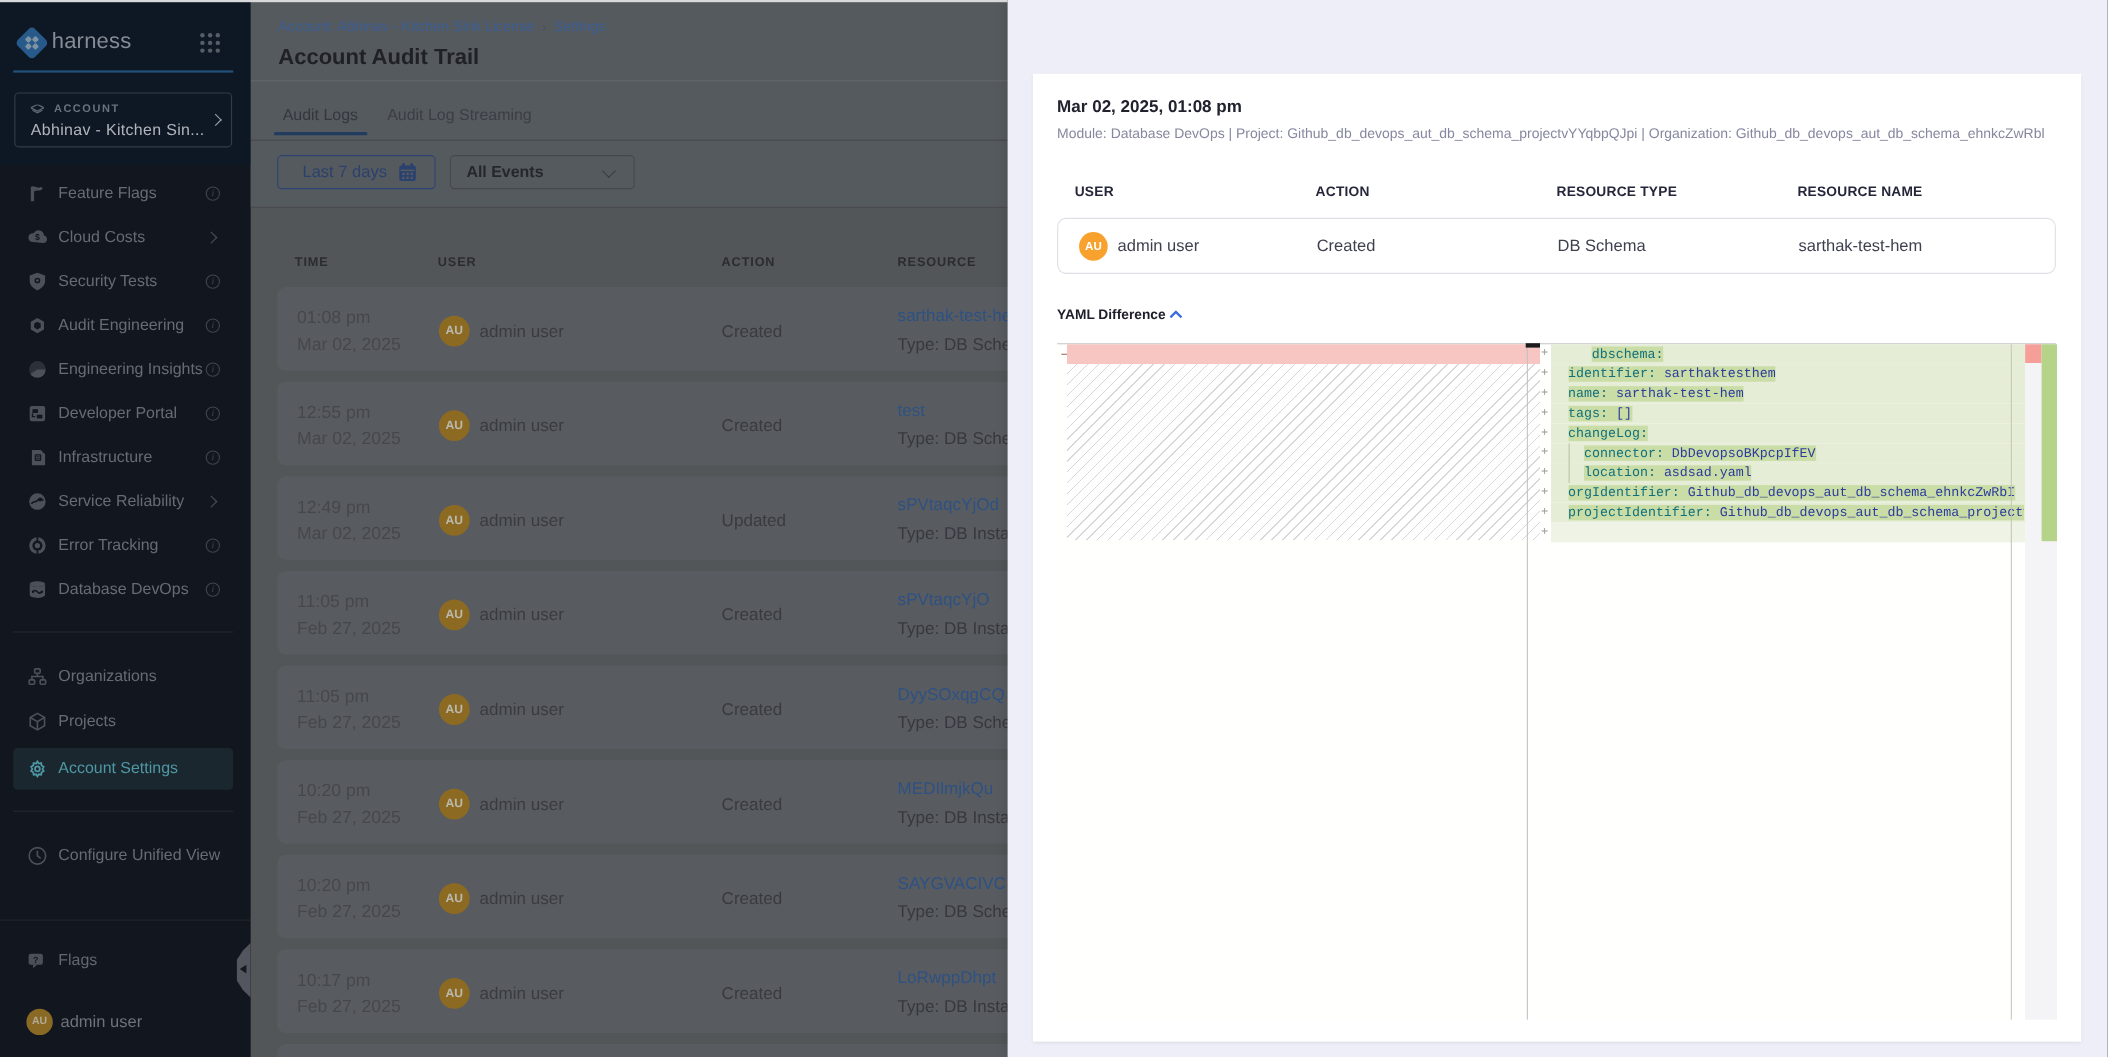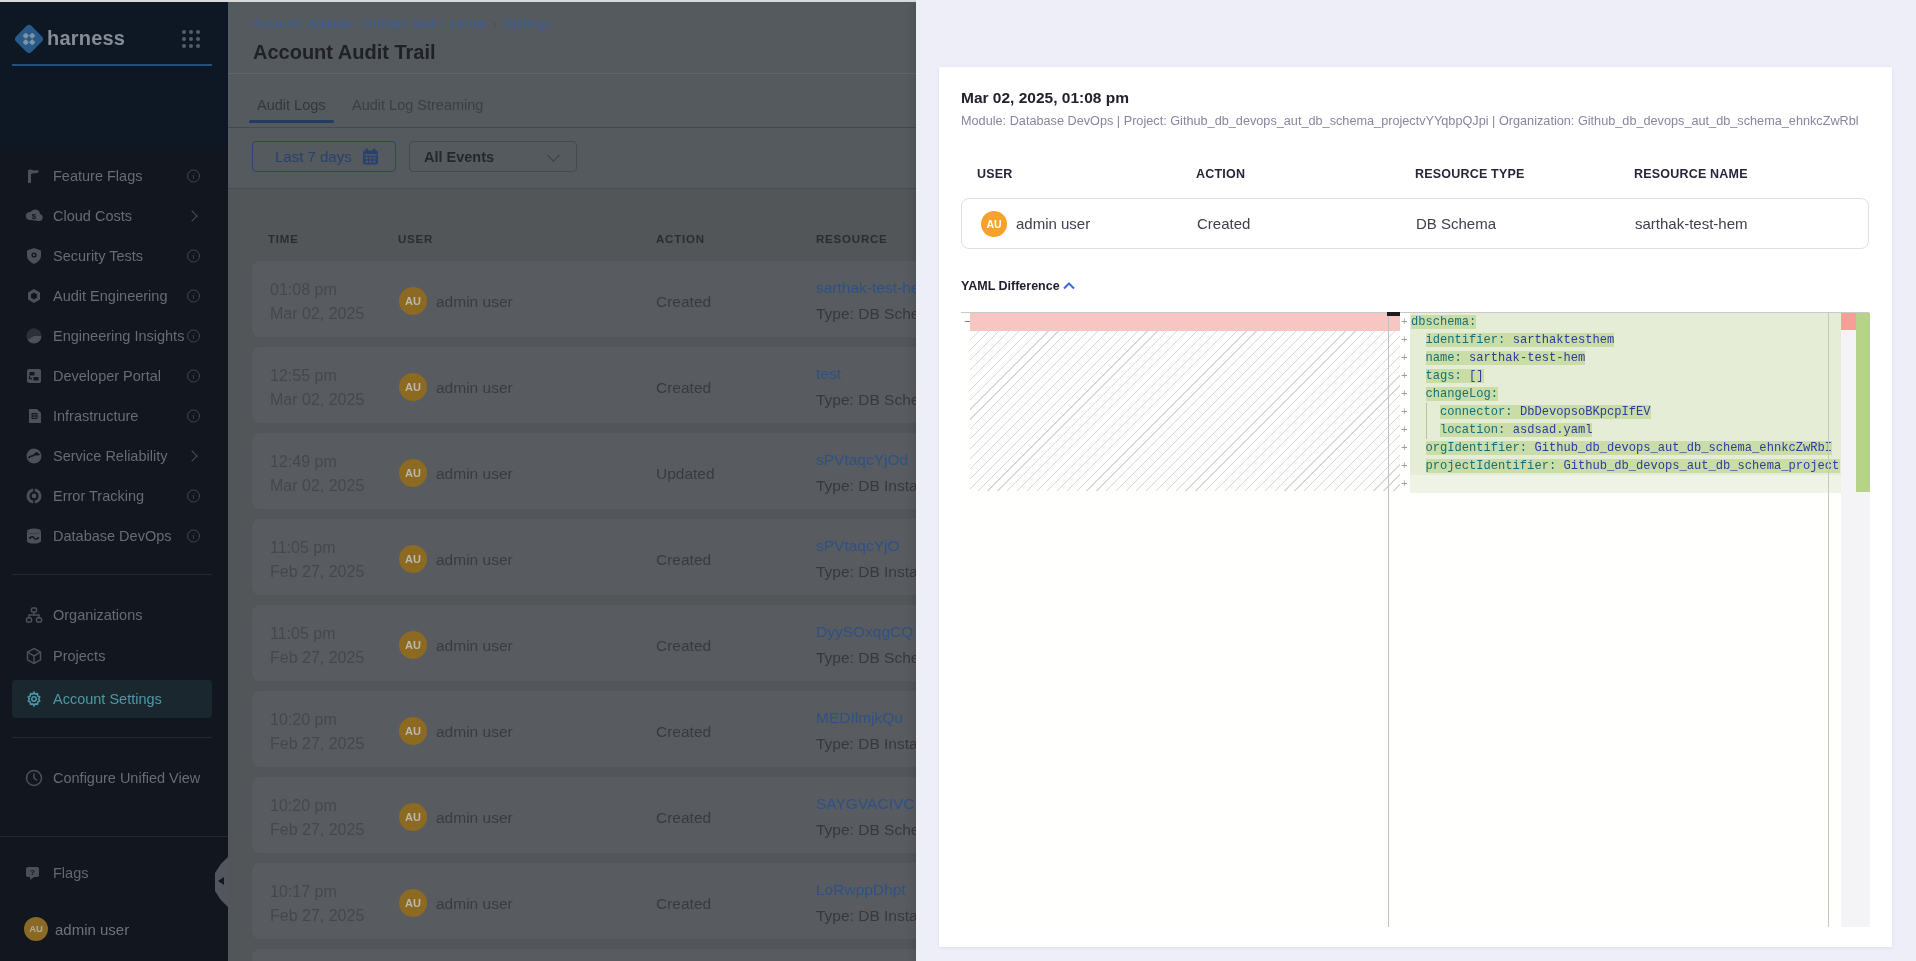--- a/index.html
+++ b/index.html
@@ -50,35 +50,45 @@
 <div id="sidebar">
   <div id="sbtop">
 
     <svg class="abs" style="left:14px;top:24px;" width="30" height="30" viewBox="0 0 30 30">
       <rect x="4" y="4" width="22" height="22" rx="4" transform="rotate(45 15 15)" fill="#27598a"></rect>
       <rect x="9.5" y="9.5" width="4.6" height="4.6" rx="1" transform="rotate(45 11.8 11.8)" fill="#7e94a3"></rect>
       <rect x="15.9" y="9.5" width="4.6" height="4.6" rx="1" transform="rotate(45 18.2 11.8)" fill="#7e94a3"></rect>
       <rect x="9.5" y="15.9" width="4.6" height="4.6" rx="1" transform="rotate(45 11.8 18.2)" fill="#7e94a3"></rect>
       <rect x="15.9" y="15.9" width="4.6" height="4.6" rx="1" transform="rotate(45 18.2 18.2)" fill="#7e94a3"></rect>
     </svg>
-    <div class="abs" style="left:47px;top:27px;font-size:20px;font-weight:bold;color:#878d96;letter-spacing:0.2px;">harness</div>
+    <div class="abs" style="left:47px;top:27px;font-size:20px;font-weight:normal;color:#878d96;letter-spacing:0.2px;">harness</div>
 
     <svg class="abs" style="left:181px;top:29px;" width="20" height="20" viewBox="0 0 20 20" fill="#575d65">
       <circle cx="3" cy="3" r="2"></circle>
         <circle cx="10" cy="3" r="2"></circle>
         <circle cx="17" cy="3" r="2"></circle>
       <circle cx="3" cy="10" r="2"></circle>
         <circle cx="10" cy="10" r="2"></circle>
         <circle cx="17" cy="10" r="2"></circle>
       <circle cx="3" cy="17" r="2"></circle>
         <circle cx="10" cy="17" r="2"></circle>
         <circle cx="17" cy="17" r="2"></circle>
     </svg>
     <div class="abs" style="left:12px;top:64px;width:200px;height:2px;background:#24517c;"></div>
 
+    <div class="abs" style="left:13px;top:84px;width:198px;height:50px;border:1px solid #333d4a;border-radius:4px;">
+      <div class="abs" style="left:14px;top:8px;width:12px;height:10px;">
+        <svg width="12" height="11" viewBox="0 0 12 11">
+            <path d="M6 0l6 3-6 3-6-3z M1.5 5.2L6 7.5l4.5-2.3" stroke="#5d6672" fill="none" stroke-width="1.2"></path>
+          </svg>
+      </div>
+      <div class="abs" style="left:35px;top:9px;font-size:10px;font-weight:bold;letter-spacing:1.4px;color:#68717f;">ACCOUNT</div>
+      <div class="abs" style="left:14px;top:26px;font-size:14.5px;color:#b2b5bb;letter-spacing:0.3px;white-space:nowrap;">Abhinav - Kitchen Sin...</div>
+      <div class="abs" style="left:178px;top:20px;width:8px;height:8px;border-right:1.8px solid #9b9fa6;border-top:1.8px solid #9b9fa6;transform:rotate(45deg);"></div>
+    </div>
   </div>
 
   <div class="abs" style="left:12px;top:680px;width:200px;height:38px;background:#1b272e;border-radius:4px;"></div>
 
   <div id="navitems">
       <div class="navitem" style="top:156px;color:#676c74;">
         <span class="nicon"><svg width="18" height="18" viewBox="0 0 18 18">
             <path d="M3 16V3c3-2 6 2 9 0l2 1c-2 4-5 1-8 3v9z" fill="#4c5159"></path>
           </svg></span>
         <span class="lbl">Feature Flags</span>
@@ -369,21 +379,21 @@
       <div class="abs" style="left:426px;top:-1px;width:13px;height:4px;background:#1c1c1c;"></div>
 
       <div class="abs" style="left:867px;top:0;width:1px;height:614px;background:#c5c9bd;z-index:5;"></div>
       <div class="abs" style="left:880px;top:17px;width:29px;height:597px;background:#f4f4f6;"></div>
       <div class="abs" style="left:880px;top:0;width:15px;height:17px;background:#f59f98;"></div>
       <div class="abs" style="left:895px;top:0;width:14px;height:179px;background:#b6d489;"></div>
       <div class="abs" style="left:465px;top:90px;width:1px;height:36px;background:#b7c4a0;z-index:4;"></div>
       <div id="difflines">
           <div class="dline" style="top:0px;background:#e5edd6;"></div>
           <div class="plus" style="top:0px;">+</div>
-          <div class="gl" style="left:450px;top:0px;"><span class="hl"><span class="k">dbschema:</span></span></div>
+          <div class="gl" style="left:450px;top:0px;padding-left:36px;"><span class="hl"><span class="k">dbschema:</span></span></div>
           <div class="dline" style="top:18px;background:#e5edd6;"></div>
           <div class="plus" style="top:18px;">+</div>
           <div class="gl" style="left:450px;top:18px;">  <span class="hl"><span class="k">identifier:</span> <span class="v">sarthaktesthem</span></span></div>
           <div class="dline" style="top:36px;background:#e5edd6;"></div>
           <div class="plus" style="top:36px;">+</div>
           <div class="gl" style="left:450px;top:36px;">  <span class="hl"><span class="k">name:</span> <span class="v">sarthak-test-hem</span></span></div>
           <div class="dline" style="top:54px;background:#e5edd6;"></div>
           <div class="plus" style="top:54px;">+</div>
           <div class="gl" style="left:450px;top:54px;">  <span class="hl"><span class="k">tags:</span> <span class="v">[]</span></span></div>
           <div class="dline" style="top:72px;background:#e5edd6;"></div>

